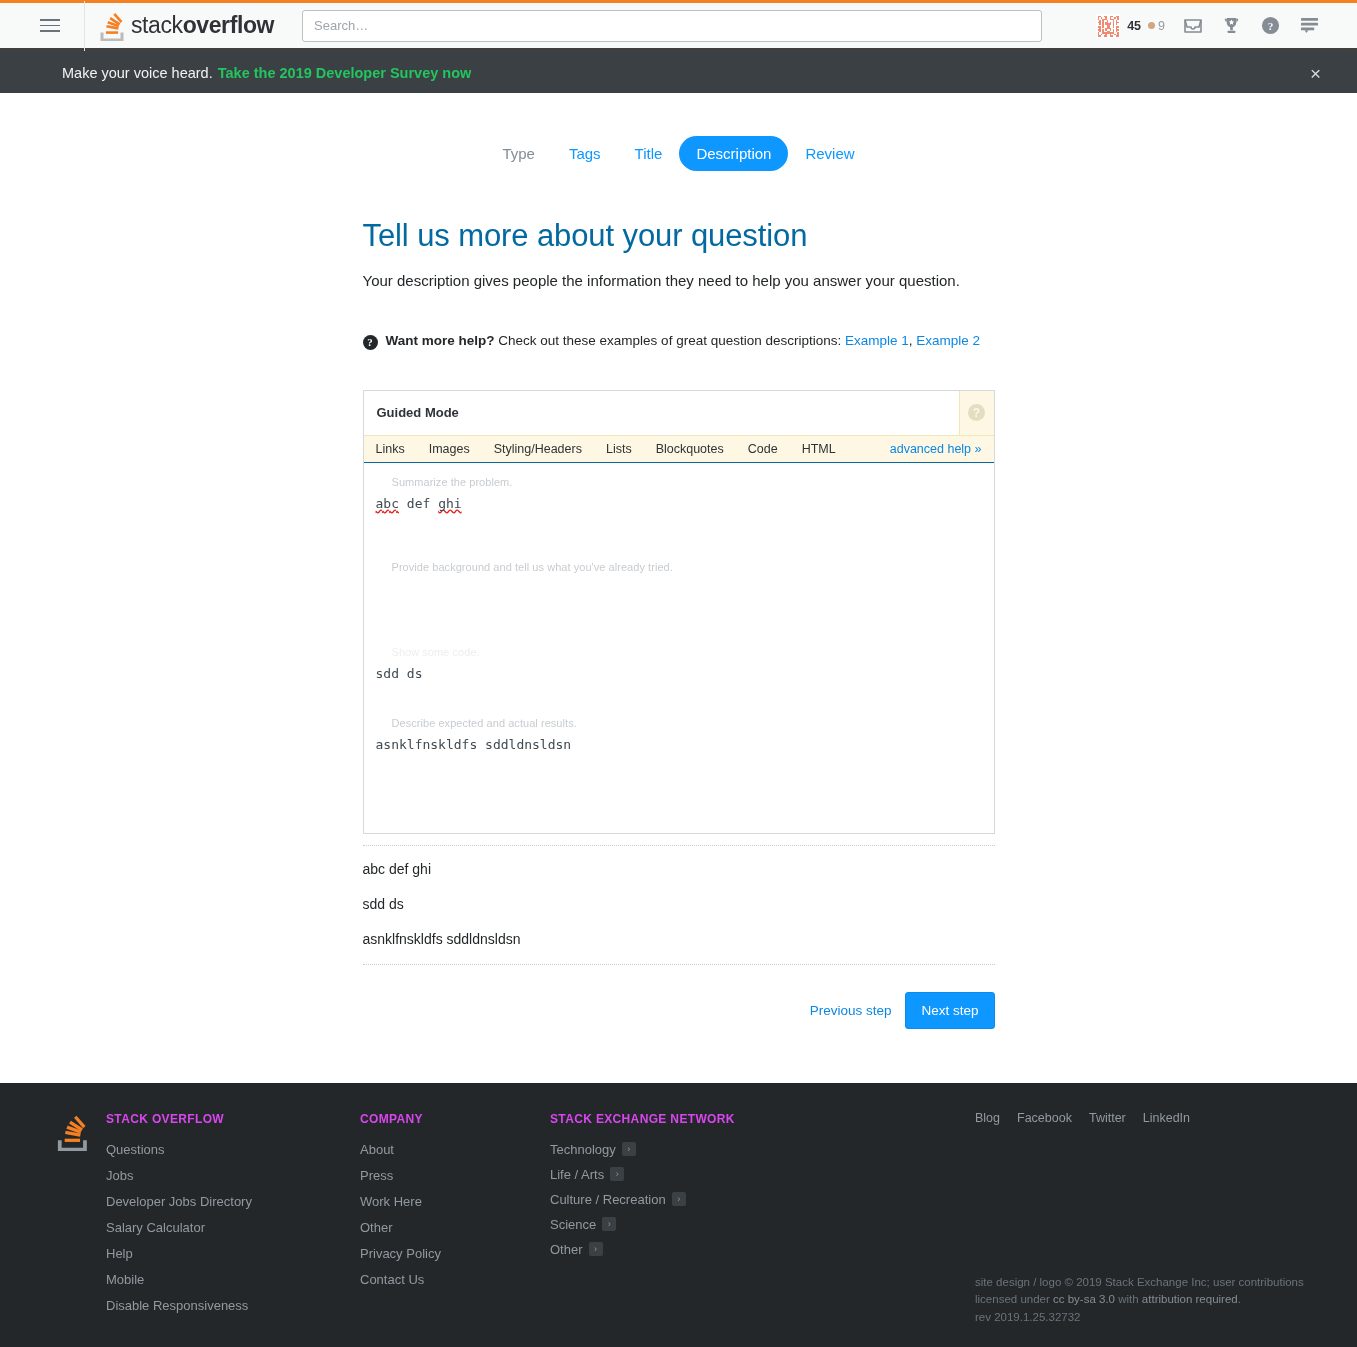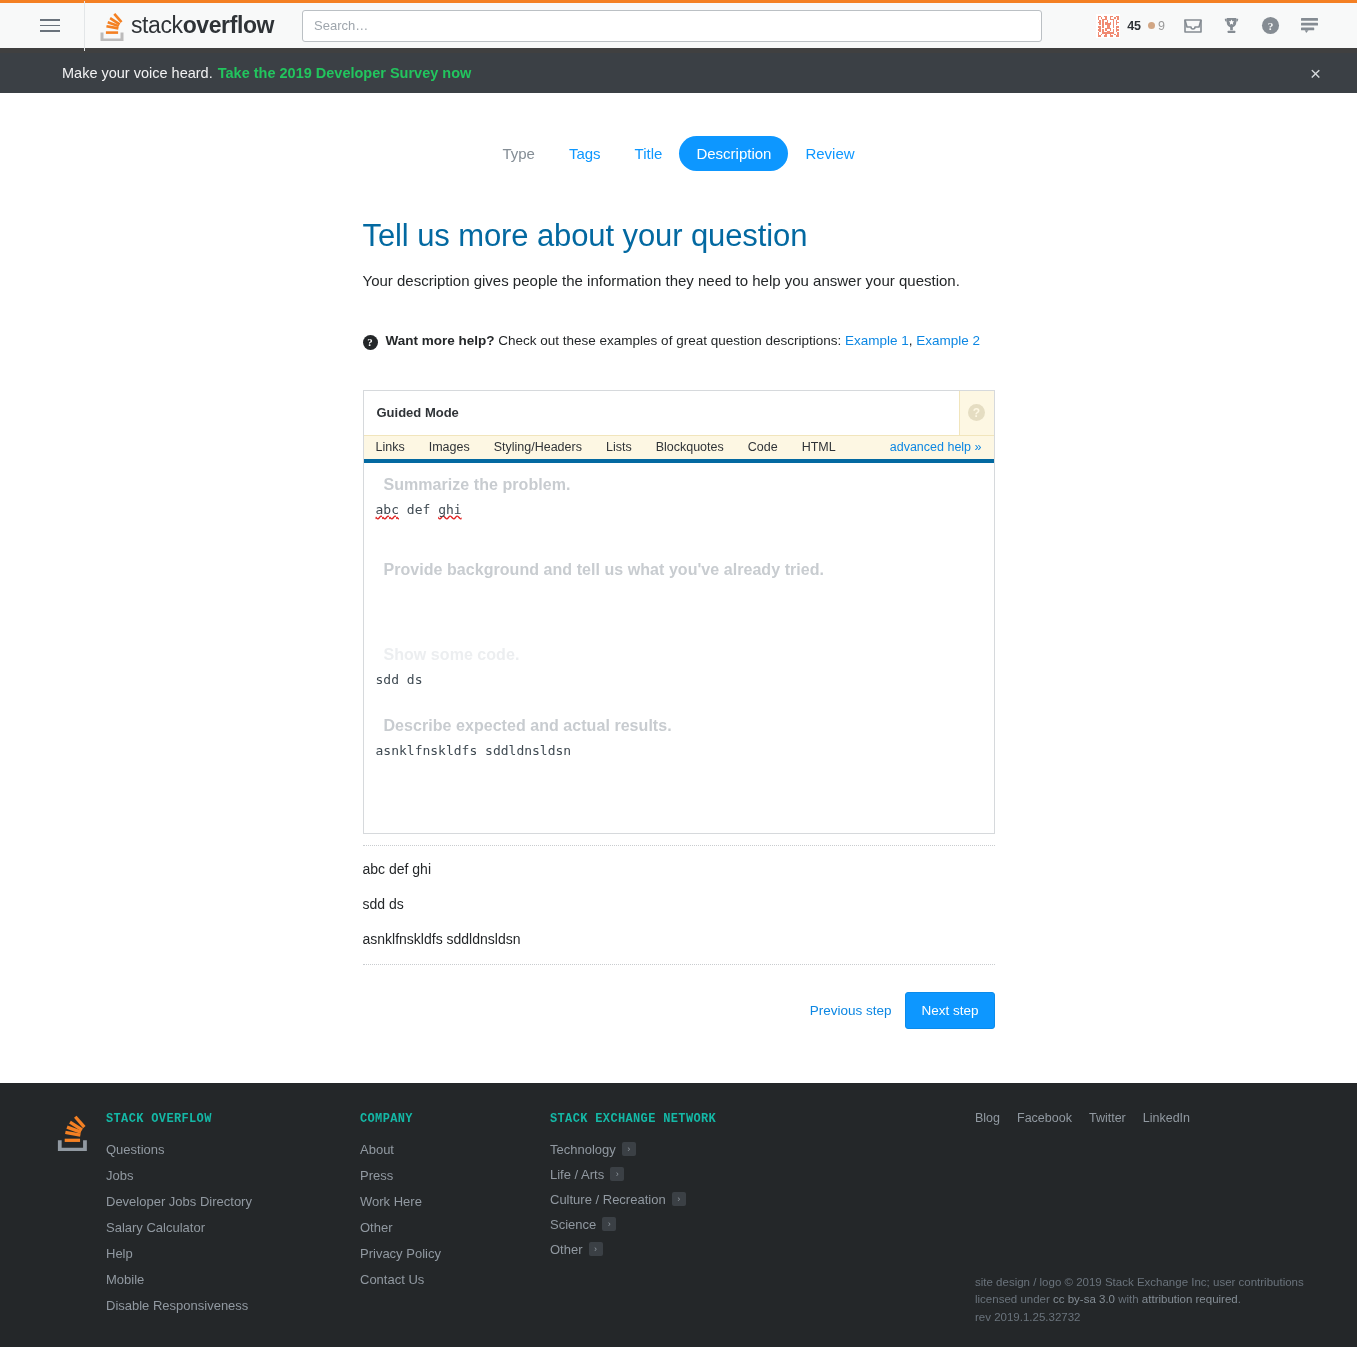--- a/index.html
+++ b/index.html
@@ -268,21 +268,21 @@
     border-radius: 50%;
     background: #e5ddc2;
     color: #fdf7e3;
     font-size: 12px;
     font-weight: bold;
     display: flex; align-items: center; justify-content: center;
   }
   .toolbar {
     background: #fdf7e3;
     border-top: 1px solid #f1e5bc;
-    border-bottom: 4px solid #0369a1;
+    border-bottom: 1px solid #0369a1;
     height: 28px;
     display: flex;
     align-items: center;
     padding: 0 12px;
     gap: 24px;
     font-size: 12.5px;
     color: #2f3337;
   }
   .toolbar .tb-item { cursor: pointer; white-space: nowrap; }
   .toolbar .tb-adv {
@@ -290,24 +290,24 @@
     color: #0c87e3;
     cursor: pointer;
     white-space: nowrap;
   }
   .editor-body {
     padding: 10px 12px 12px 12px;
     min-height: 370px;
     background: #fff;
   }
   .gm-hint {
-    font-size: 16px;
-    font-weight: bold;
+    font-size: 11px;
+    font-weight: normal;
     color: #c8ccd0;
-    margin: 3px 0 6px 8px;
+    margin: 3px 0 6px 16px;
     letter-spacing: 0.05px;
   }
   .gm-hint.faded { color: #eceef0; }
   .gm-text {
     font-family: "DejaVu Sans Mono", "Liberation Mono", monospace;
     font-size: 13px;
     color: #3f4a52;
     line-height: 1.5;
     position: relative;
     display: inline;
@@ -380,27 +380,26 @@
   }
   .footer-col {
     flex: none;
     padding-top: 2px;
   }
   .fc-1 { width: 254px; }
   .fc-2 { width: 180px; }
   .fc-3 { width: 190px; }
   .fc-4 { width: 228px; }
   .footer-h {
-    color: #14b8a6;
+    color: #d946ef;
     font-weight: bold;
     font-size: 12px;
     letter-spacing: 0.35px;
     margin: 0 0 14px 0;
     line-height: 1.38;
-    font-family: Liberation Mono, monospace;
   }
   .footer-link {
     display: block;
     color: #9199a1;
     font-size: 13px;
     text-decoration: none;
     margin-bottom: 11px;
     cursor: pointer;
   }
   .net-link {

